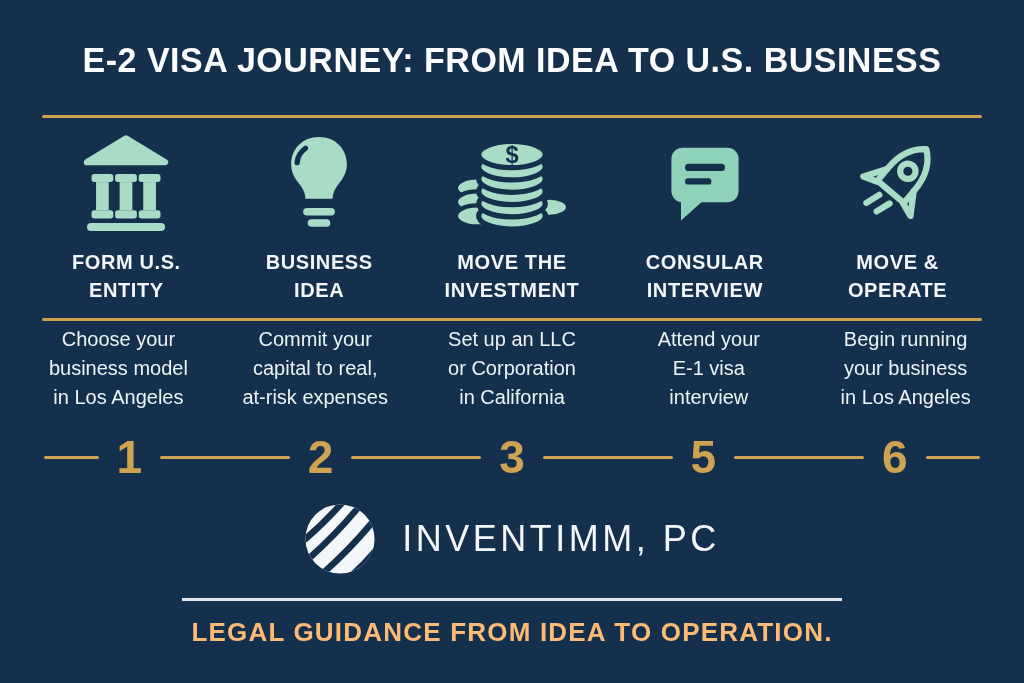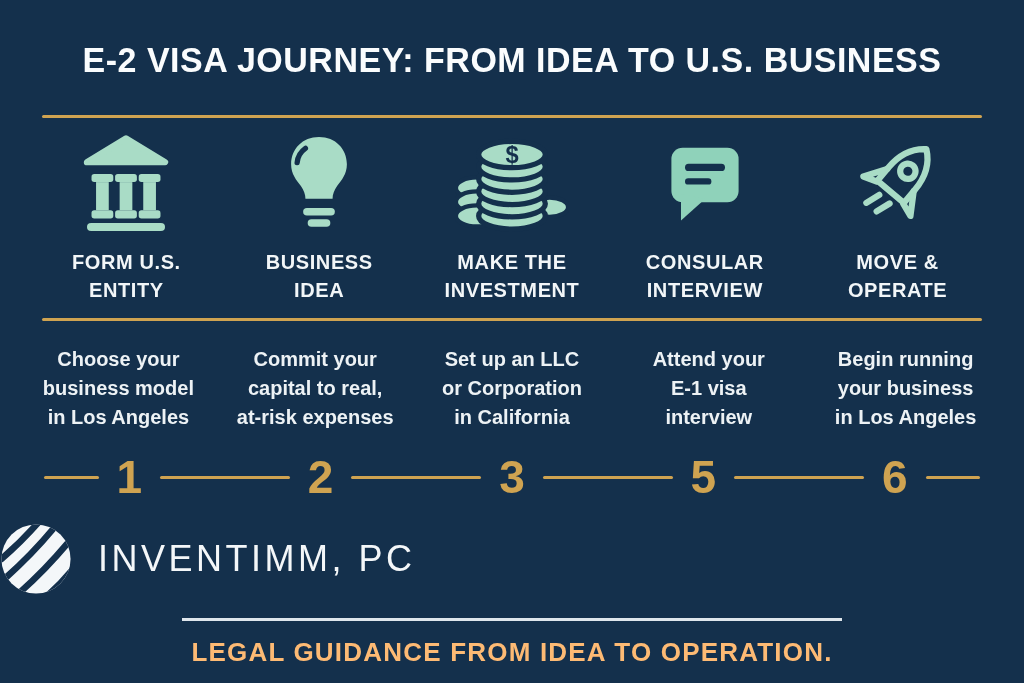--- a/index.html
+++ b/index.html
@@ -48,22 +48,21 @@
     font-size:20px;
     font-weight:bold;
     letter-spacing:.6px;
     line-height:1.4;
     white-space:pre-line;
     color:#F2F6F8;
   }
   .descs{
     display:flex;
     padding:0 20px;
-    margin-top:24px;
-    font-weight:bold;
+    margin-top:4px;
   }
   .step-desc{
     flex:1;text-align:center;
     font-size:20px;
     line-height:1.45;
     white-space:pre-line;
     color:#EDF2F5;
   }
   .numrow{
     display:flex;align-items:center;
@@ -71,21 +70,21 @@
     margin-top:14px;
     height:62px;
   }
   .seg{flex:1;height:3px;background:var(--gold);border-radius:2px;}
   .seg-end{flex:0.42;}
   .num{
     font-size:46px;font-weight:bold;color:var(--gold);
     margin:0 18px;line-height:1;
   }
   .brandrow{
-    display:flex;align-items:center;justify-content:flex-start;
+    display:flex;align-items:center;justify-content:center;
     margin-top:14px;gap:26px;height:74px;
   }
   .brand-name{
     font-size:36px;
     letter-spacing:3.5px;
     color:#F4F7F9;
   }
   .divider-light{
     width:660px;height:3px;margin:22px auto 0 auto;
     background:var(--divider-light);
@@ -166,21 +165,21 @@
             <ellipse cx="65" cy="92" rx="38" ry="15"></ellipse>
             <ellipse cx="65" cy="78" rx="38" ry="15"></ellipse>
             <ellipse cx="65" cy="64" rx="38" ry="15"></ellipse>
             <ellipse cx="65" cy="50" rx="38" ry="15"></ellipse>
             <ellipse cx="65" cy="36" rx="38" ry="15"></ellipse>
             <ellipse cx="65" cy="22" rx="38" ry="15"></ellipse>
           </g>
           <text x="65" y="32" text-anchor="middle" font-size="27" font-weight="bold" class="f-bg">$</text>
         </svg>
       </div>
-      <div class="step-label">MAKE THE
+      <div class="step-label">MOVE THE
 INVESTMENT</div>
     </div>
 
     <div class="step">
       <div class="icon-box">
         <svg width="80" height="84" viewBox="0 0 100 100">
           <rect class="f-deep" x="8" y="6" width="84" height="68" rx="14"></rect>
           <path class="f-deep" d="M20 64 L20 97 L50 70 Z"></path>
           <rect class="f-bg" x="25" y="26" width="50" height="9" rx="4.5"></rect>
           <rect class="f-bg" x="25" y="44" width="33" height="8" rx="4"></rect>

